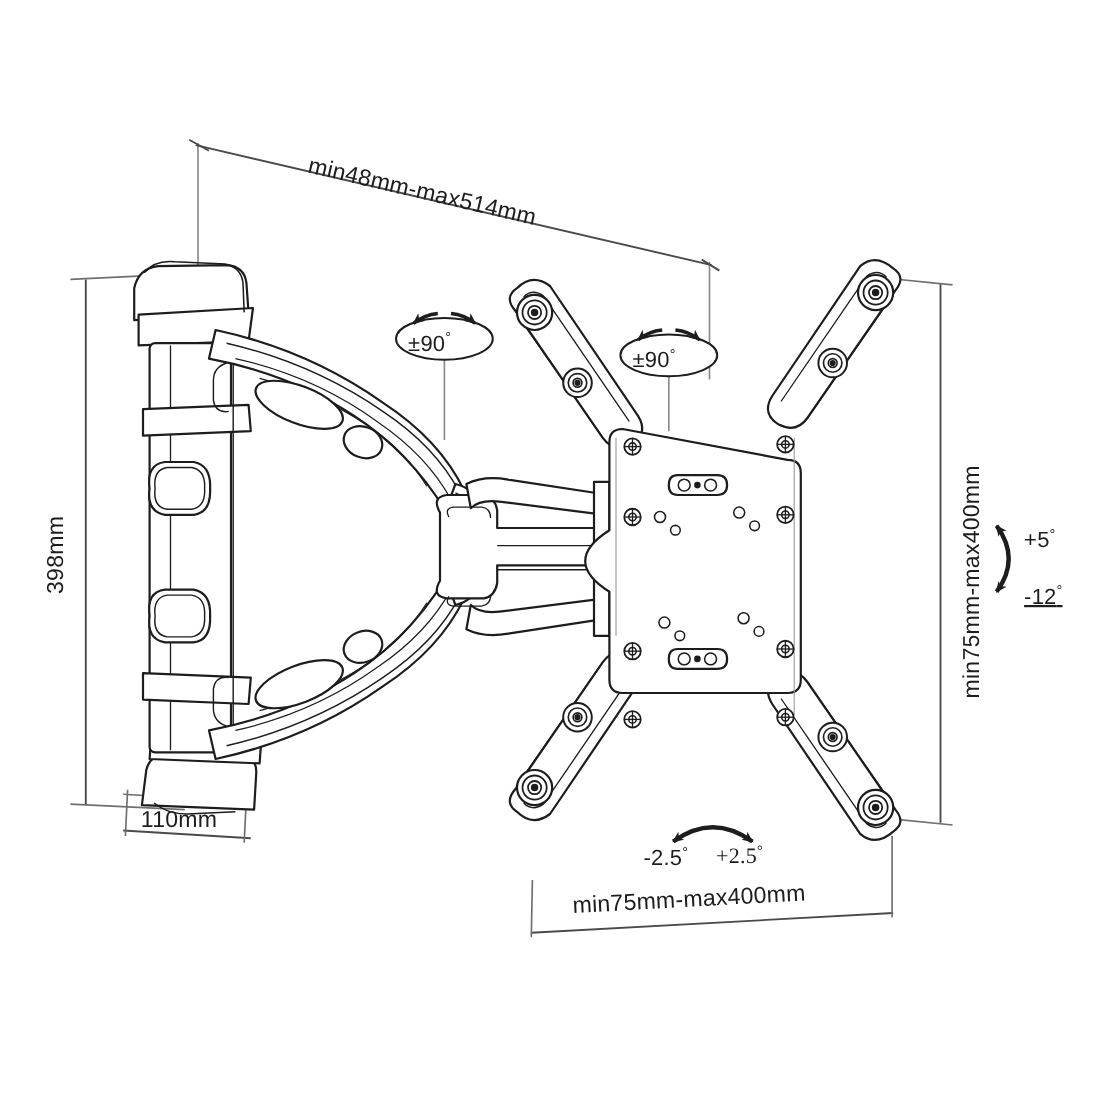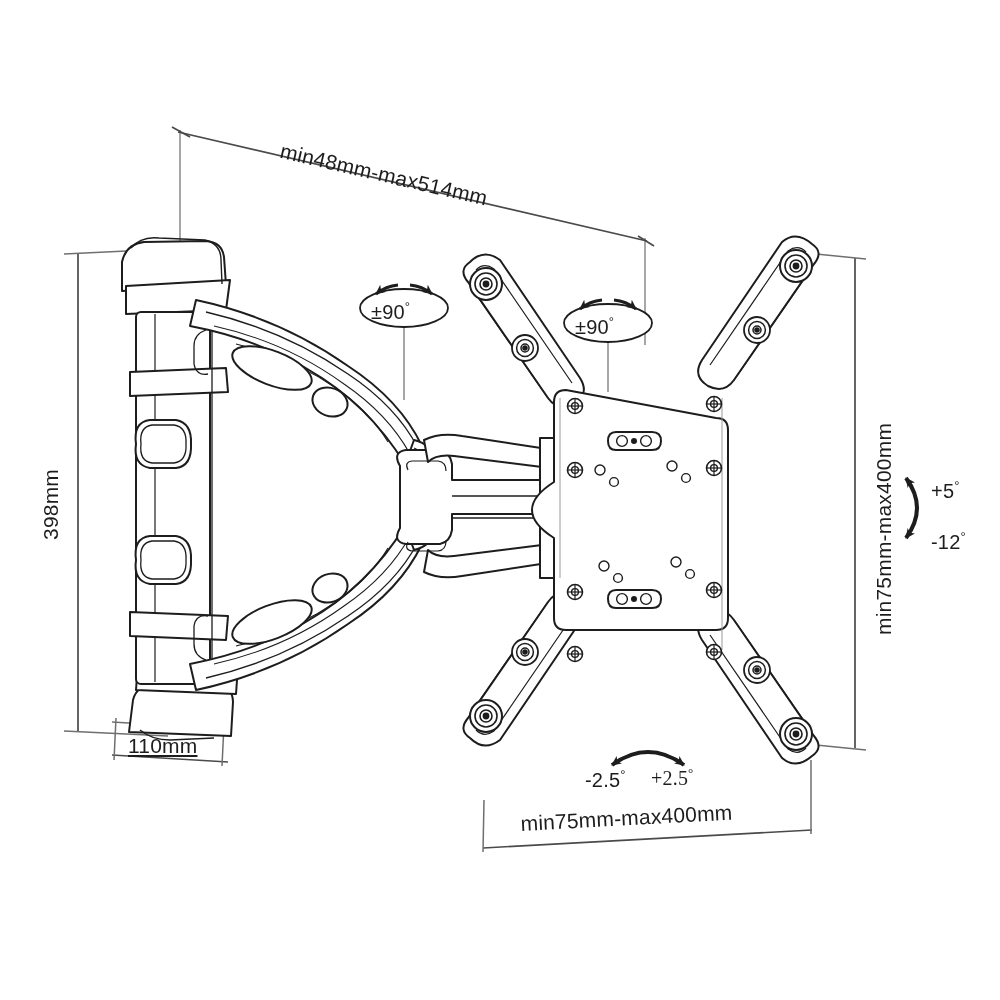--- a/index.html
+++ b/index.html
@@ -18,25 +18,25 @@
     white-space:nowrap;
     line-height:1;
     user-select:none;
   }
   .lbl-dim{font-size:21px;letter-spacing:.2px;}
   .lbl-ang{font-size:20px;letter-spacing:.2px;}
   .lbl-rot{font-size:20px;letter-spacing:.2px;}
   .deg{font-size:13px;vertical-align:super;}
   #l-top{left:283px;top:140px;transform:rotate(13.1deg);transform-origin:0 0;}
   #l-left{left:40px;top:540px;transform:rotate(-90deg);transform-origin:0 0;}
-  #l-bottomleft{left:128px;top:735px;text-decoration:underline;}
+  #l-bottomleft{left:128px;top:735px;}
   #l-right{left:873px;top:635px;transform:rotate(-90deg);transform-origin:0 0;}
   #l-bottom{left:520px;top:813px;transform:rotate(-3.1deg);transform-origin:0 0;}
   #l-tiltup{left:931px;top:479px;}
-  #l-tiltdown{left:931px;top:530px;}
+  #l-tiltdown{left:931px;top:530px;text-decoration:underline;}
   #l-swivelneg{left:585px;top:768px;text-align:right;}
   #l-swivelpos{left:651px;top:766px;font-family:Liberation Serif, serif;}
   #l-rot1{left:371px;top:300px;}
   #l-rot2{left:575px;top:315px;}
 </style>
 </head>
 <body>
 
 <div id="stage">
 

